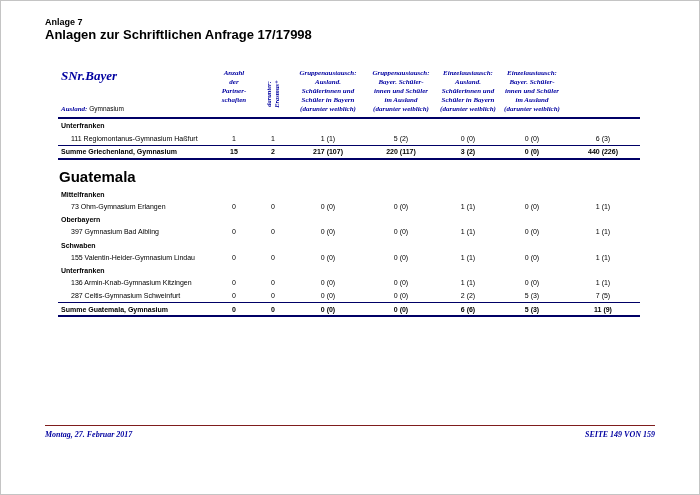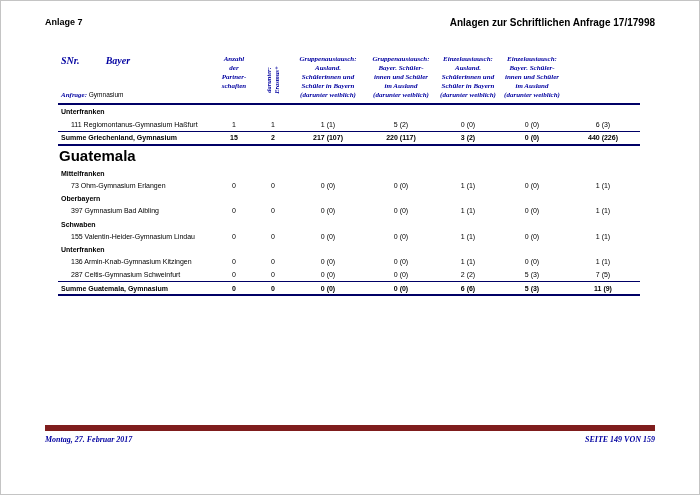--- a/index.html
+++ b/index.html
@@ -11,44 +11,45 @@
     background: #ffffff;
     border: 1px solid #c4c4c4;
     font-family: "Liberation Sans", sans-serif;
     color: #000;
     overflow: hidden;
   }
   
   .top-header {
     display: flex; justify-content: space-between; align-items: flex-start;
     padding: 16px 44px 0 44px;
+    flex-direction: column;
   }
   .anlage { font-size: 9px; font-weight: bold; }
-  .anfrage { font-size: 10px; font-weight: bold; }
+  .anfrage { font-size: 13px; font-weight: bold; }
 
   
   .table-wrap { margin: 26px 59px 0 57px; }
   .grid-cols {
     display: grid;
     grid-template-columns: 154px 44px 34px 76px 70px 64px 64px 78px;
   }
   .thead {
     border-bottom: 2.5px solid #000066;
     padding-bottom: 3px;
     min-height: 50px;
     color: #0000A0;
     font-family: "Liberation Serif", serif;
     font-style: italic;
     font-weight: bold;
     font-size: 7px;
     line-height: 1.3;
   }
   .thead .hcell { text-align: center; white-space: pre-line; padding-top: 1px; }
   .land-head { display: flex; flex-direction: column; justify-content: space-between; }
-  .snr-land { display: flex; gap: 26px; padding-left: 3px; font-size: 10px; }
+  .snr-land { display: flex; gap: 0; padding-left: 3px; font-size: 13px; }
   .schulart-line { padding-left: 3px; font-size: 7px; }
   .schulart-line .schulart-value {
     color: #000; font-style: normal; font-weight: normal;
     font-family: "Liberation Sans", sans-serif; font-size: 6.5px;
   }
   .erasmus-head { position: relative; }
   .erasmus-head .rot {
     position: absolute; left: 50%; top: 55%;
     transform: translate(-50%,-50%) rotate(-90deg);
     white-space: pre-line; text-align: center; line-height: 1.25; font-size: 6.5px;
@@ -63,26 +64,26 @@
   .data-row .val-cell { text-align: center; }
   .summe-row {
     font-weight: bold;
     border-top: 1px solid #000066;
     border-bottom: 2.5px solid #000066;
     min-height: 15px;
   }
   .summe-row .name-cell { padding-left: 3px; }
   .country-heading {
     font-size: 15px; font-weight: bold; color: #000;
-    margin: 1px 0 3px 0; padding-left: 1px;
+    margin: 8px 0 3px 0; padding-left: 1px;
   }
   
   .footer {
     position: absolute; left: 44px; right: 44px; top: 424px;
-    border-top: 6px solid #7f1d1d;
+    border-top: 1px solid #7f1d1d;
     padding-top: 4px;
     display: flex; justify-content: space-between;
     font-family: "Liberation Serif", serif;
     font-style: italic; font-weight: bold;
     font-size: 8px; color: #0000A0;
   }
 </style>
 </head>
 <body>
 
@@ -94,21 +95,21 @@
   </div>
 
   <div class="table-wrap">
     <div class="thead grid-cols">
       <div class="land-head">
         <div class="snr-land">
           <span>SNr.</span>
           <span>Bayer</span>
         </div>
         <div class="schulart-line">
-          <span>Anfrage:</span>
+          <span>Ausland:</span>
           <span class="schulart-value">Gymnasium</span>
         </div>
       </div>
       <div class="hcell">Anzahl
 der
 Partner-
 schaften</div>
       <div class="hcell erasmus-head">
         <span class="rot">darunter:
 Erasmus+</span>

